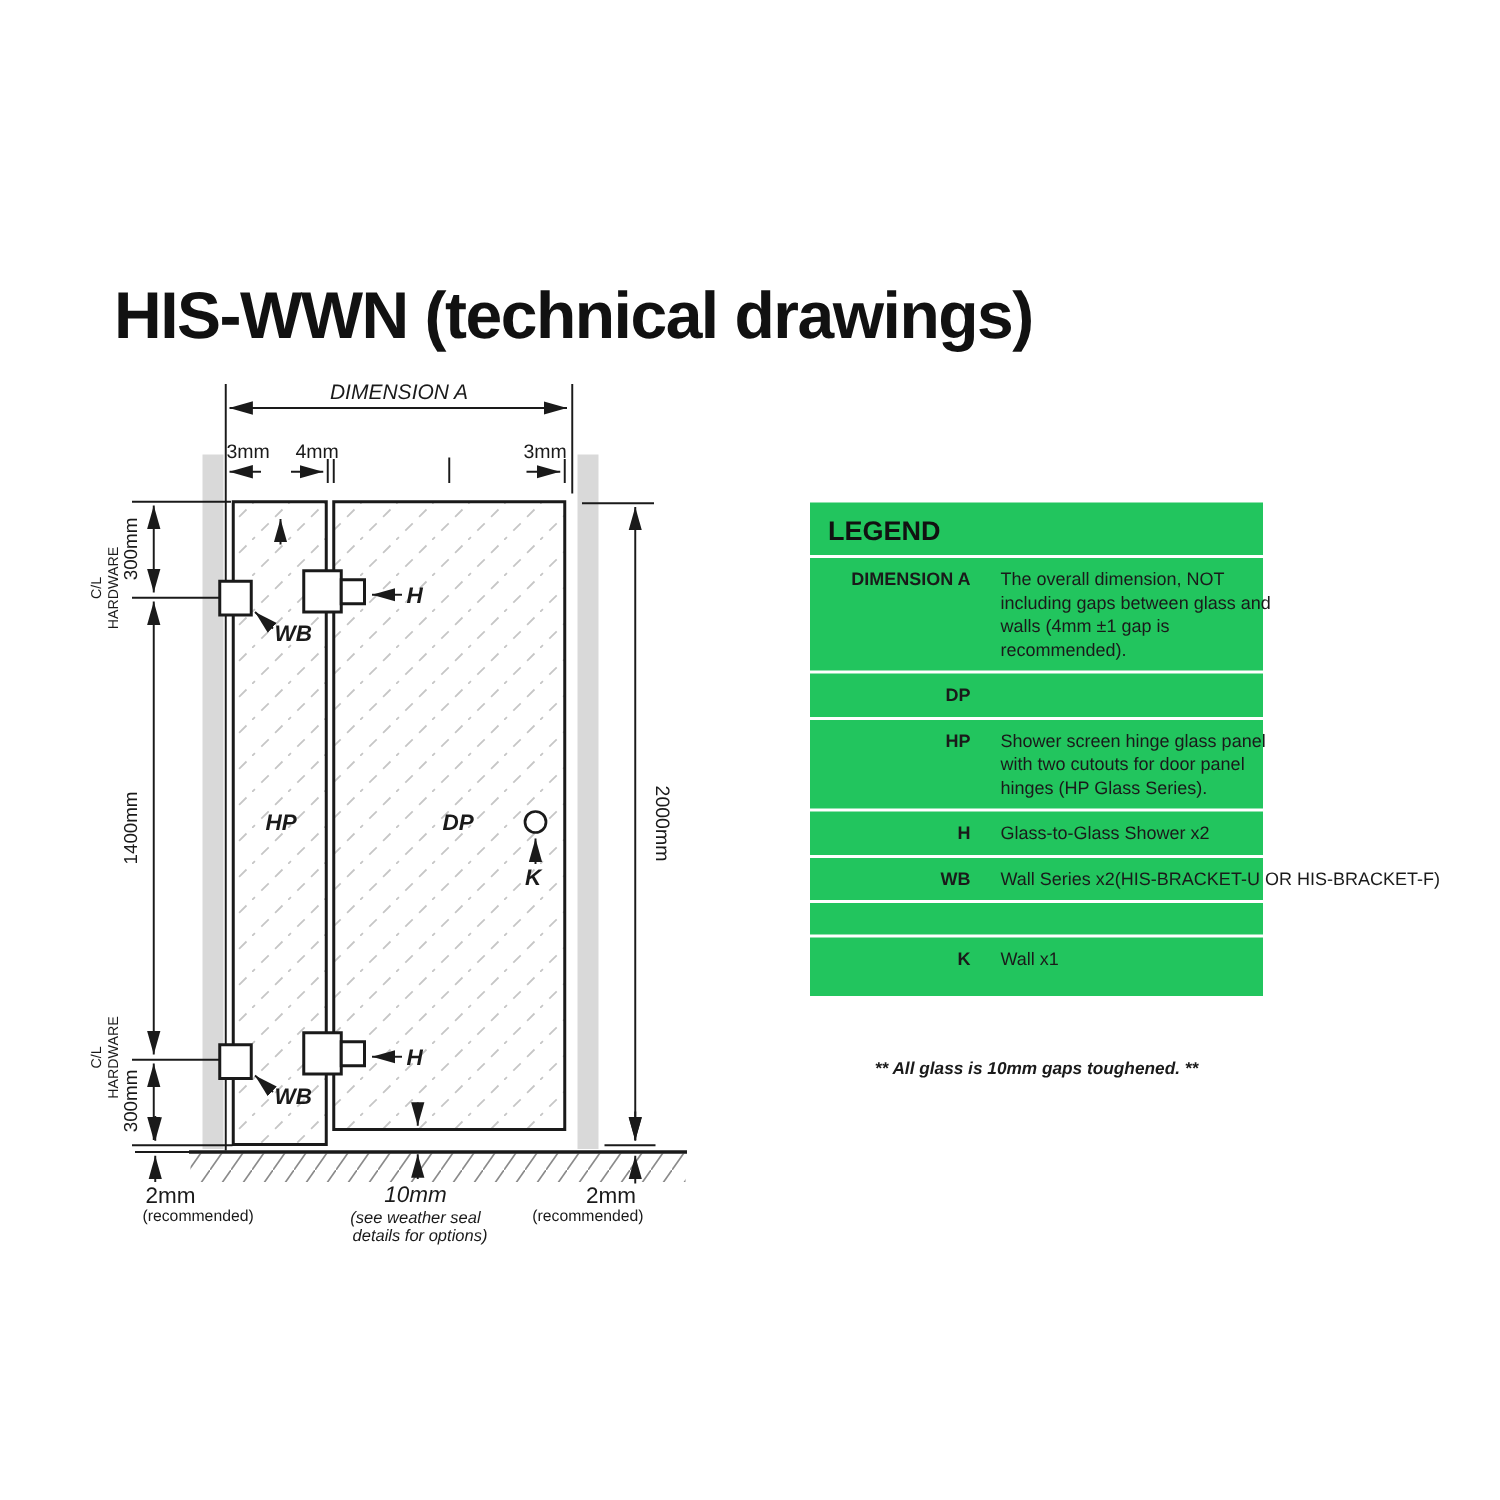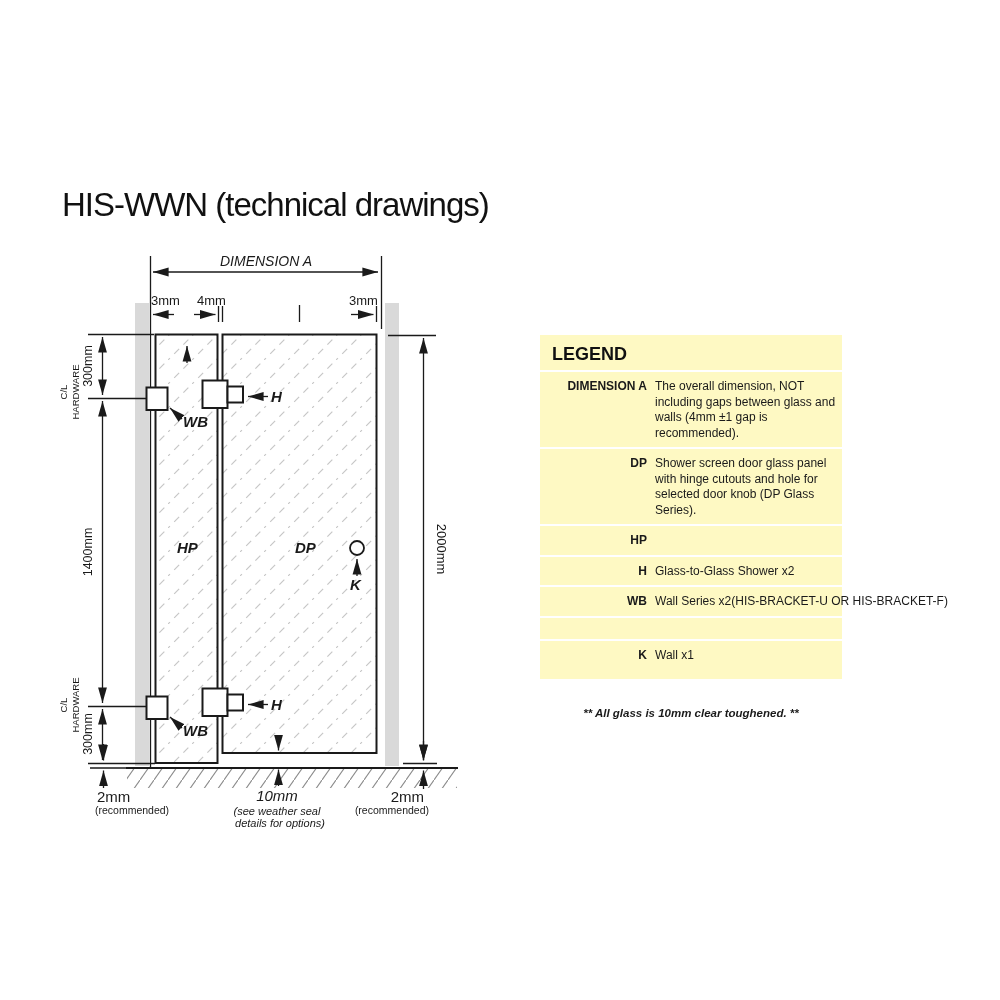--- a/index.html
+++ b/index.html
@@ -1,47 +1,47 @@
 <!DOCTYPE html>
 <html><head>
 <meta charset="utf-8">
 <style>
   html,body{margin:0;padding:0;}
   body{
     width:1000px;height:1000px;position:relative;background:#ffffff;
     font-family:"Liberation Sans",sans-serif;color:#1a1a1a;overflow:hidden;
   }
   .title{
-    position:absolute;left:62px;top:186px;font-size:33px;font-weight:normal;
+    position:absolute;left:76px;top:186px;font-size:44px;font-weight:bold;
     letter-spacing:-1px;color:#111;white-space:nowrap;
   }
   svg.drawing{position:absolute;left:0;top:0;}
   svg text{fill:#1a1a1a;}
   .t9{font-size:9.5px;}
   .t10{font-size:10.5px;}
   .t12{font-size:12.5px;}
   .t13{font-size:13px;}
   .t15{font-size:15px;}
   .ti11{font-size:11px;font-style:italic;}
   .ti14{font-size:14px;font-style:italic;}
   .ti15{font-size:15px;font-style:italic;}
   .tbi15{font-size:15px;font-style:italic;font-weight:bold;}
   .dim{stroke:#1a1a1a;stroke-width:1.3;fill:none;}
   .thick{stroke:#1a1a1a;stroke-width:2;fill:#ffffff;}
   .legend{
-    position:absolute;left:540px;top:335px;width:302px;background:#fef9c3;
+    position:absolute;left:540px;top:335px;width:302px;background:#22c55e;
     padding-bottom:10px;
   }
   .legend-header{font-size:18px;font-weight:bold;padding:9px 0 5px 12px;color:#111;}
   .legend-row{
     display:grid;grid-template-columns:107px 1fr;column-gap:8px;
     border-top:2px solid #ffffff;padding:7px 0 6px 0;
   }
   .legend-row .term{font-weight:bold;text-align:right;font-size:12px;line-height:15.5px;}
-  .legend-row .desc{font-size:12px;line-height:15.5px;width:184px;}
+  .legend-row .desc{font-size:12px;line-height:15.5px;width:184px;margin-left:12px;}
   .legend-row.nowrap .desc{white-space:nowrap;width:auto;overflow:visible;}
   .legend-row.spacer{height:8px;}
   .footnote{
     position:absolute;left:540px;top:707px;width:302px;text-align:center;
     font-size:11.5px;font-style:italic;font-weight:bold;
   }
 </style>
 </head>
 <body>
 
@@ -168,35 +168,35 @@
 </svg>
 
 <div class="legend">
   <div class="legend-header">LEGEND</div>
   <div class="legend-row">
     <div class="term">DIMENSION A</div>
     <div class="desc">The overall dimension, NOT including gaps between glass and walls (4mm ±1 gap is recommended).</div>
   </div>
   <div class="legend-row">
     <div class="term">DP</div>
-    <div class="desc">Shower screen door glass panel with hinge cutouts and hole for selected door knob (DP Glass Series).</div>
   </div>
   <div class="legend-row">
     <div class="term">HP</div>
+    <div class="desc">Shower screen hinge glass panel with two cutouts for door panel hinges (HP Glass Series).</div>
   </div>
   <div class="legend-row">
     <div class="term">H</div>
     <div class="desc">Glass-to-Glass Shower x2</div>
   </div>
   <div class="legend-row nowrap">
     <div class="term">WB</div>
     <div class="desc">Wall Series x2(HIS-BRACKET-U OR HIS-BRACKET-F)</div>
   </div>
   <div class="legend-row spacer">
     <div class="term"></div>
     <div class="desc"></div>
   </div>
   <div class="legend-row">
     <div class="term">K</div>
     <div class="desc">Wall x1</div>
   </div>
 </div>
-<div class="footnote">** All glass is 10mm clear toughened. **</div>
+<div class="footnote">** All glass is 10mm gaps toughened. **</div>
 
 </body></html>

